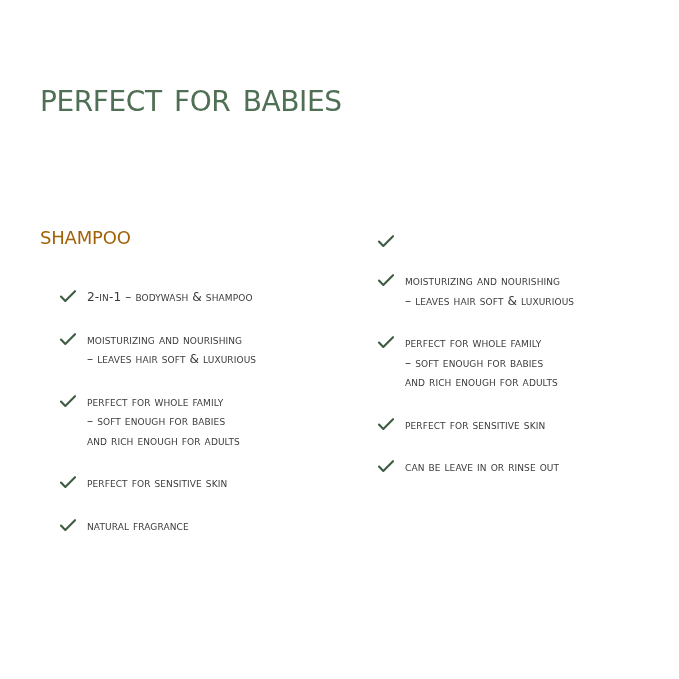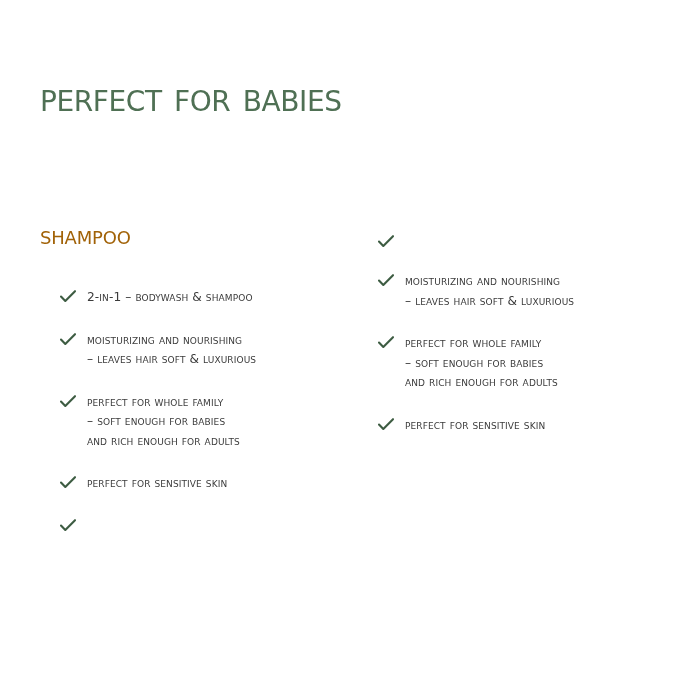--- a/index.html
+++ b/index.html
@@ -162,20 +162,21 @@
           </span>
           <span class="feature-text">Perfect for sensitive skin</span>
         </li>
 
         <li class="feature-item">
           <span class="check-icon">
             <svg viewBox="0 0 16 13" xmlns="http://www.w3.org/2000/svg" aria-hidden="true">
               <path d="M1 6.6 L5.3 11 L15 1.2" fill="none" stroke="#3d5c42" stroke-width="2.1" stroke-linecap="round" stroke-linejoin="round"></path>
             </svg>
           </span>
+          <span class="feature-text">Natural Fragrance</span>
         </li>
 
       </ul>
     </div>
 
     <div class="column right">
       <ul class="feature-list">
 
         <li class="feature-item">
           <span class="check-icon">
@@ -208,18 +209,26 @@
 
         <li class="feature-item">
           <span class="check-icon">
             <svg viewBox="0 0 16 13" xmlns="http://www.w3.org/2000/svg" aria-hidden="true">
               <path d="M1 6.6 L5.3 11 L15 1.2" fill="none" stroke="#3d5c42" stroke-width="2.1" stroke-linecap="round" stroke-linejoin="round"></path>
             </svg>
           </span>
           <span class="feature-text">Perfect for sensitive skin</span>
         </li>
 
+        <li class="feature-item">
+          <span class="check-icon">
+            <svg viewBox="0 0 16 13" xmlns="http://www.w3.org/2000/svg" aria-hidden="true">
+              <path d="M1 6.6 L5.3 11 L15 1.2" fill="none" stroke="#3d5c42" stroke-width="2.1" stroke-linecap="round" stroke-linejoin="round"></path>
+            </svg>
+          </span>
+          <span class="feature-text">can be leave in or rinse out</span>
+        </li>
 
       </ul>
     </div>
 
   </div>
 </div>
 
 </body></html>

